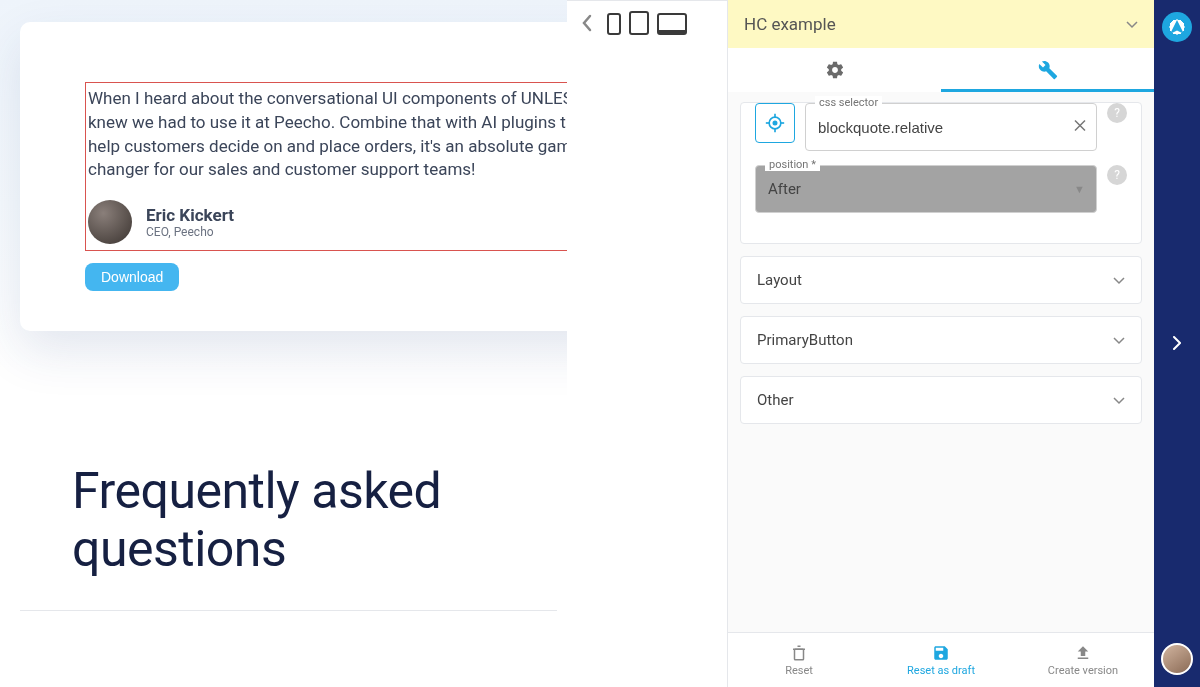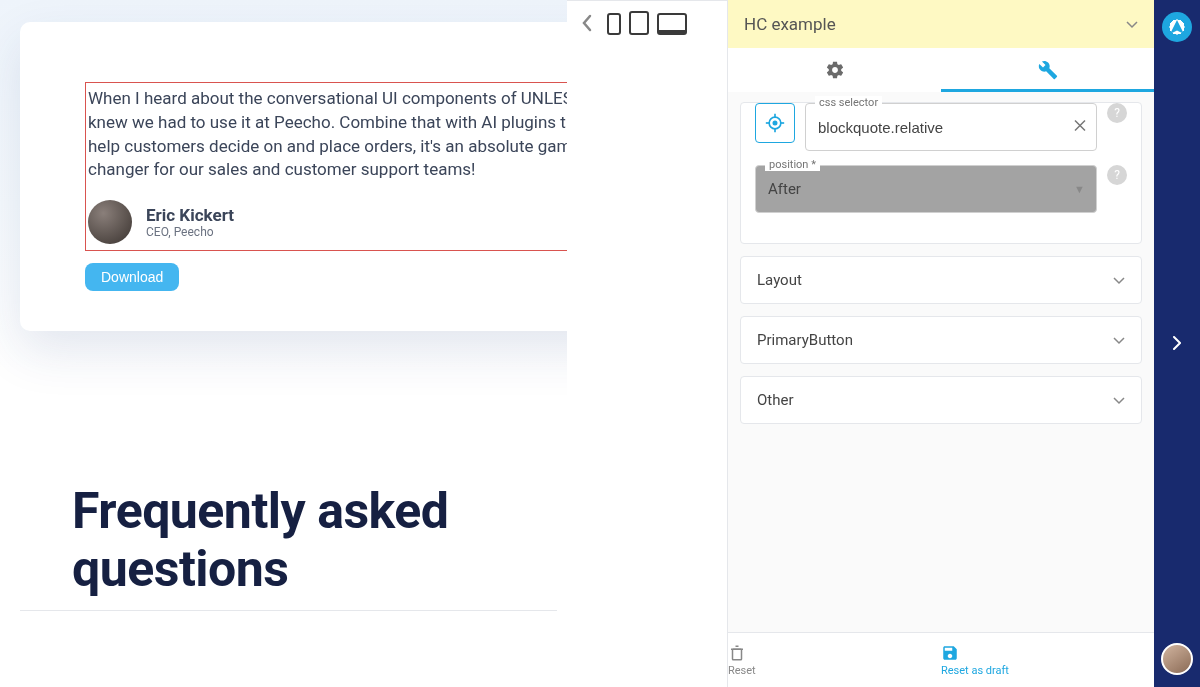--- a/index.html
+++ b/index.html
@@ -11,21 +11,21 @@
 .preview-bg { position: absolute; top: 0; left: 0; right: 0; height: 370px; background: linear-gradient(180deg, #eef4fb 0%, #f6fafd 55%, #ffffff 100%); }
 .testimonial-card { position: absolute; top: 22px; left: 20px; width: 680px; background: #fff; border-radius: 10px; box-shadow: 0 20px 50px rgba(30,60,120,0.12); padding: 60px 65px 40px 65px; }
 .blockquote-highlight { border: 1px solid #d9534f; padding: 4px 6px 6px 2px; margin-bottom: 6px; }
 .testimonial-text { font-size: 17px; color: #3b4559; line-height: 1.4; }
 .author-row { display: flex; align-items: center; margin-top: 18px; }
 .author-avatar { width: 44px; height: 44px; border-radius: 50%; background: radial-gradient(circle at 35% 30%, #8a7f7a, #3a332f); margin-right: 14px; }
 .author-name { font-size: 17px; font-weight: 700; color: #3b4559; }
 .author-title { font-size: 12px; color: #6b7281; }
 .download-btn { display: inline-block; background: #44b6f0; color: #fff; font-size: 14px; padding: 6px 16px; border-radius: 8px; border: none; cursor: pointer; margin-top: 6px; }
 
-.faq-heading { position: absolute; top: 482px; left: 72px; font-size: 50px; font-weight: 700; color: #162042; letter-spacing: -0.5px; }
+.faq-heading { position: absolute; top: 462px; left: 72px; font-size: 50px; font-weight: 400; color: #162042; letter-spacing: -0.5px; }
 .faq-line { position: absolute; top: 610px; left: 20px; right: 10px; height: 1px; background: #e5e7eb; }
 .faq-question-row { position: absolute; top: 628px; left: 20px; right: 10px; display: flex; justify-content: space-between; color: #3b4559; font-size: 18px; }
 .faq-plus { color: #1ea7e0; font-size: 22px; font-weight: 300; }
 
 .bottom-bar { height: 45px; border-top: 1px solid #e5e7eb; display: flex; align-items: center; background: #fff; z-index: 5; }
 .back-chevron { width: 40px; display: flex; justify-content: center; font-size: 20px; color: #888; cursor: pointer; }
 .device-toggles { margin: 0 auto; display: flex; gap: 8px; align-items: flex-end; }
 .dev-phone, .dev-tablet, .dev-desktop { border: 2px solid #3a3a3a; border-radius: 3px; }
 .dev-phone { width: 14px; height: 22px; }
 .dev-tablet { width: 20px; height: 24px; }
@@ -49,21 +49,21 @@
 .field-container { flex: 1; position: relative; }
 .floating-label { position: absolute; top: -7px; left: 10px; background: #fff; font-size: 11px; color: #757575; padding: 0 4px; }
 .text-input { width: 100%; height: 48px; border: 1px solid #d0d0d0; border-radius: 4px; padding: 0 34px 0 12px; font-size: 15px; color: #444; background: #fff; }
 .clear-x { position: absolute; right: 10px; top: 50%; transform: translateY(-50%); color: #888; cursor: pointer; font-size: 16px; }
 .help-icon { width: 20px; height: 20px; min-width: 20px; border-radius: 50%; background: #d6d6d6; color: #fff; font-size: 12px; display: flex; align-items: center; justify-content: center; cursor: pointer; }
 .select-field { position: relative; }
 .select-display { height: 48px; border: 1px solid #d0d0d0; border-radius: 4px; background: #a3a3a3; display: flex; align-items: center; padding: 0 30px 0 12px; font-size: 15px; color: #444; cursor: pointer; }
 .select-caret { position: absolute; right: 12px; top: 50%; transform: translateY(-50%); color: #888; font-size: 11px; }
 
 .panel-footer { height: 55px; border-top: 1px solid #e5e7eb; display: flex; background: #fff; }
-.footer-btn { flex: 1; display: flex; flex-direction: column; justify-content: center; gap: 2px; font-size: 11px; color: #888; cursor: pointer; }
+.footer-btn { flex: 1; display: flex; flex-direction: column; align-items: center; justify-content: center; gap: 2px; font-size: 11px; color: #888; cursor: pointer; }
 .footer-btn.primary { color: #1ea7e0; }
 .footer-btn svg { height: 18px; }
 
 .right-rail { width: 46px; background: #182a6e; display: flex; flex-direction: column; align-items: center; padding-top: 12px; position: relative; }
 .rail-logo { width: 30px; height: 30px; border-radius: 50%; background: radial-gradient(circle at 50% 50%, #fff 0%, #fff 35%, #1ea7e0 36%, #1ea7e0 100%); display: flex; align-items: center; justify-content: center; cursor: pointer; }
 .rail-logo-inner { width: 14px; height: 14px; background: #1ea7e0; clip-path: polygon(50% 0%, 100% 100%, 50% 75%, 0% 100%); }
 .rail-expand { position: absolute; top: 336px; color: #fff; font-size: 14px; cursor: pointer; }
 .rail-avatar { position: absolute; bottom: 12px; width: 32px; height: 32px; border-radius: 50%; background: linear-gradient(145deg, #d2b5a0, #8a6a55); border: 2px solid #fff; cursor: pointer; }
 </style>
 </head>
@@ -214,20 +214,26 @@
             <line x1="10" y1="3" x2="14" y2="3"></line>
           </svg>
         <span>Reset</span>
       </div>
       <div class="footer-btn primary">
         <svg viewBox="0 0 24 24" width="18" fill="#1ea7e0">
             <path d="M17 3H5c-1.1 0-2 .9-2 2v14c0 1.1.9 2 2 2h14c1.1 0 2-.9 2-2V7l-4-4zm-5 16c-1.66 0-3-1.34-3-3s1.34-3 3-3 3 1.34 3 3-1.34 3-3 3zm3-10H5V5h10v4z"></path>
           </svg>
         <span>Reset as draft</span>
       </div>
+      <div class="footer-btn">
+        <svg viewBox="0 0 24 24" width="18" fill="#888">
+            <path d="M9 16h6v-6h4l-7-7-7 7h4v6zm-4 2h14v2H5v-2z"></path>
+          </svg>
+        <span>Create version</span>
+      </div>
     </div>
 
   </div>
 
   <div class="right-rail">
     <div class="rail-logo">
       <div class="rail-logo-inner"></div>
     </div>
     <div class="rail-expand">
       <svg width="8" height="14" viewBox="0 0 8 14">

